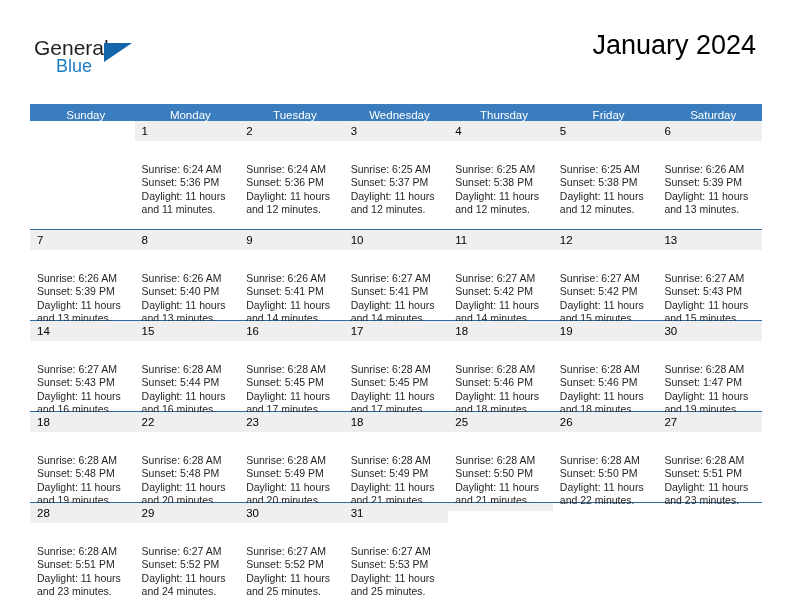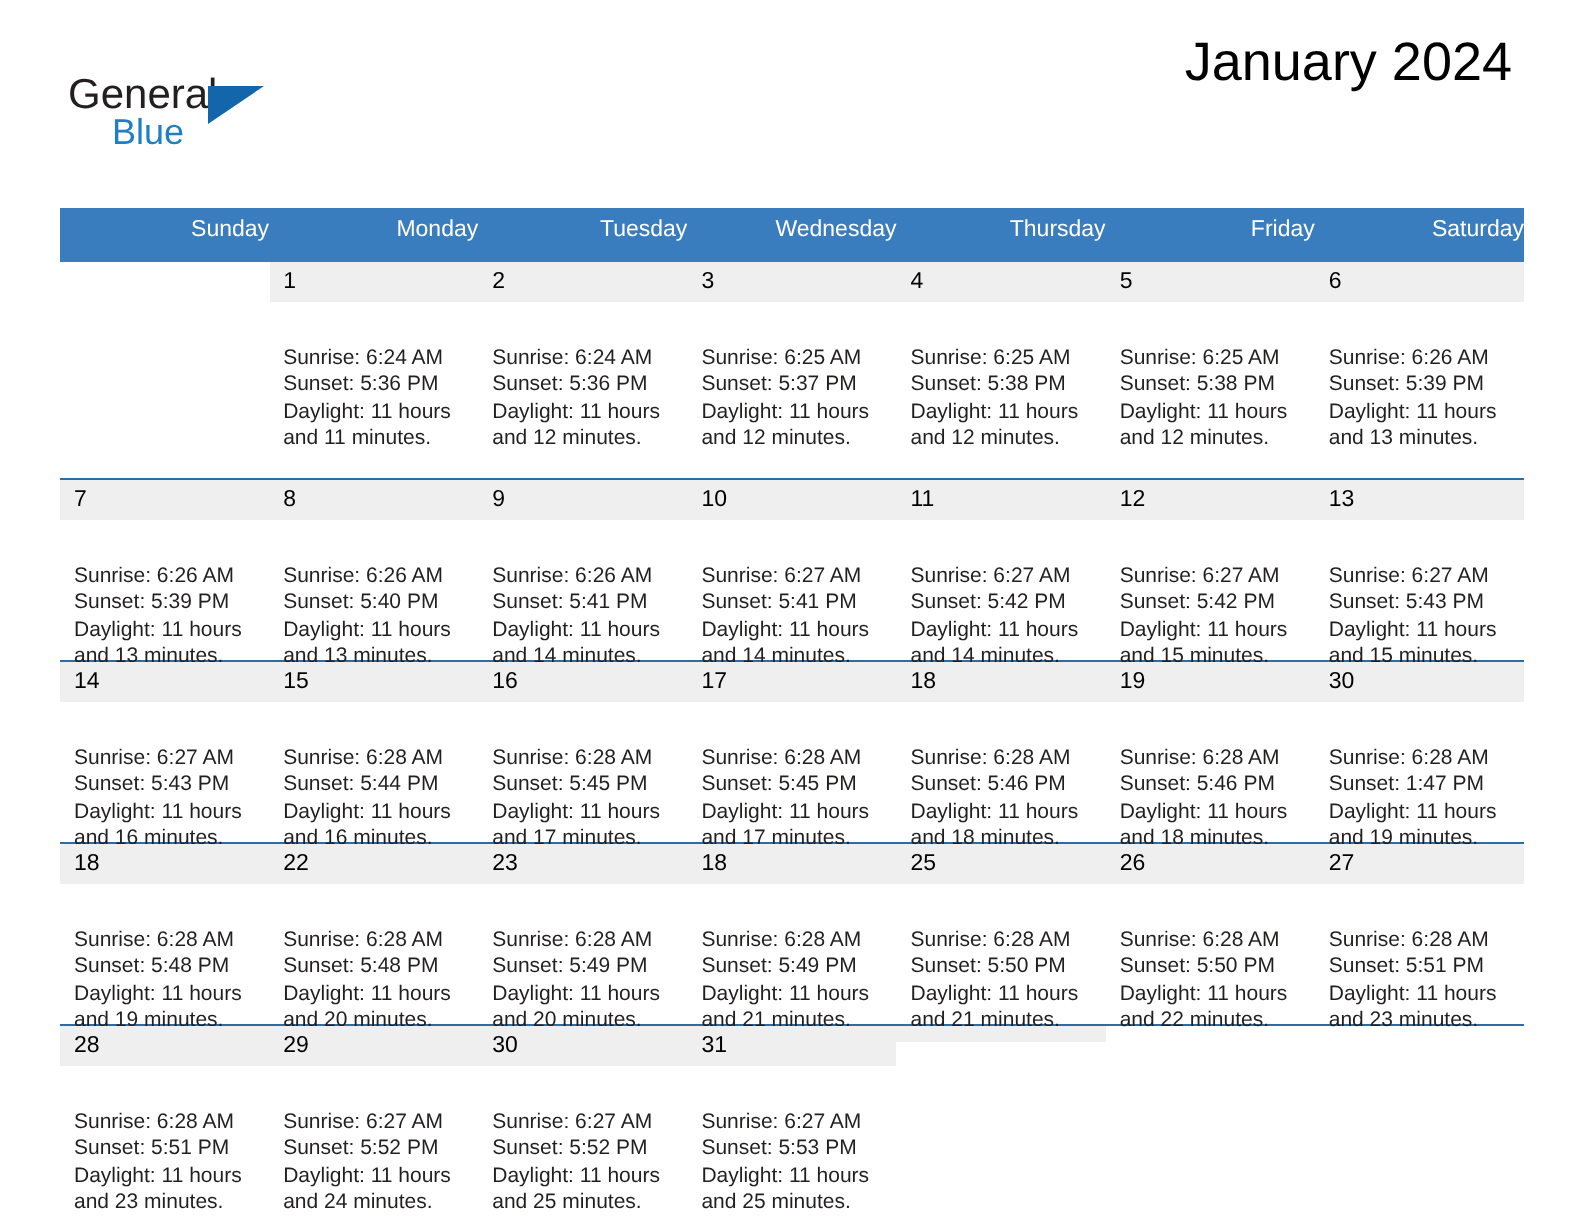--- a/index.html
+++ b/index.html
@@ -58,21 +58,21 @@
     left: 70px;
     top: 7px;
     width: 0;
     height: 0;
     border-left: 28px solid #1266a9;
     border-bottom: 19px solid transparent;
   }
   .title-block {
     position: absolute;
     right: 36px;
-    top: 14px;
+    top: 28px;
     text-align: center;
   }
   .cal-title {
     font-size: 27px;
     font-weight: normal;
     color: #000000;
     line-height: 34px;
     white-space: nowrap;
   }
   .cal-subtitle {
@@ -92,22 +92,22 @@
     border-collapse: collapse;
     table-layout: fixed;
   }
   .calendar col { width: 104.57px; }
 
   thead th {
     background: #3a7dbf;
     color: #ffffff;
     font-size: 11.5px;
     font-weight: normal;
-    text-align: right;
-    padding: 5px 0 10px 7px;
+    text-align: center;
+    padding: 5px 0 0 7px;
     height: 11px;
     vertical-align: middle;
   }
 
   tbody tr.week-row > td {
     vertical-align: top;
     padding: 0;
     border-top: 1.2px solid #2e6da4;
     height: 90px;
   }

